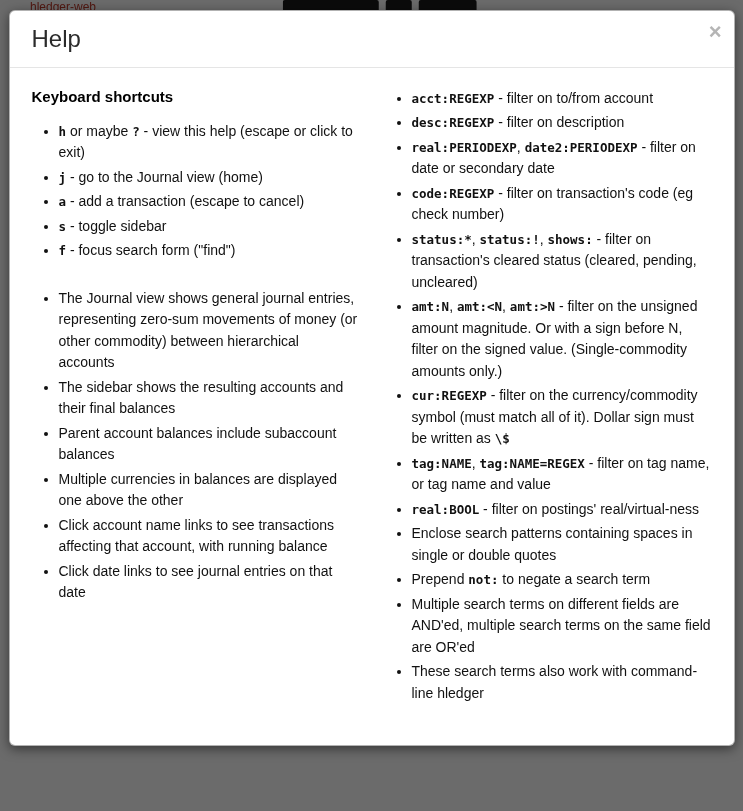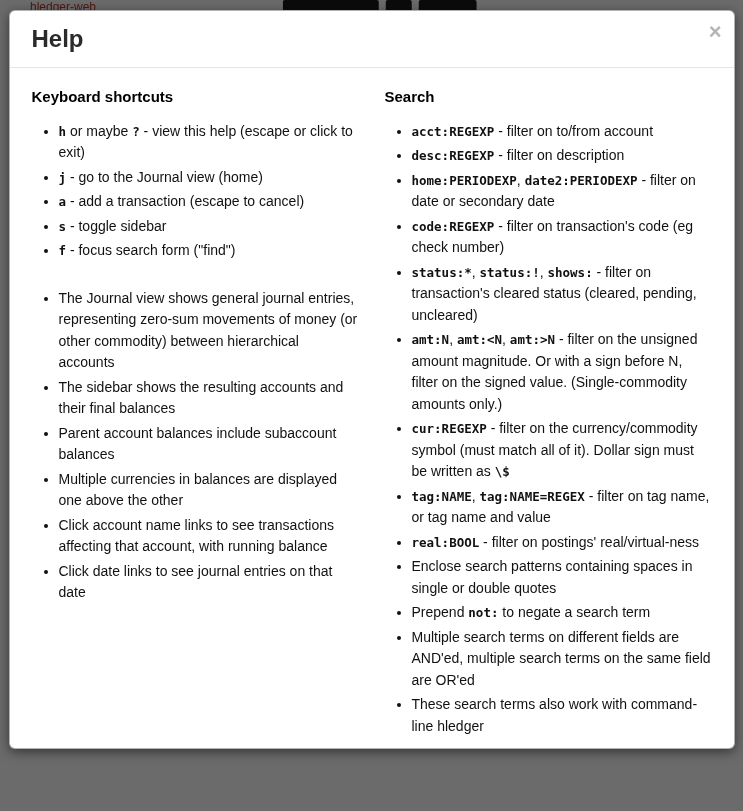--- a/index.html
+++ b/index.html
@@ -46,34 +46,34 @@
     box-shadow:0 3px 12px rgba(0,0,0,0.5);
     z-index:20;
   }
   .modal-header {
     position:relative;
     padding:14px 16px 13px 22px;
     border-bottom:1px solid #e5e5e5;
   }
   .modal-title {
     font-size:24px;
-    font-weight:700;
+    font-weight:400;
     color:#2b2b2b;
     line-height:1.2;
   }
   .close-btn {
     position:absolute; top:10px; right:12px;
     background:none; border:none;
     font-size:22px; font-weight:bold; color:#b5b5b5;
     cursor:pointer; line-height:1;
     font-family:"Liberation Sans", sans-serif;
   }
   .modal-body {
     display:flex; gap:26px;
-    padding:20px 22px 8px 22px;
+    padding:20px 22px 38px 22px;
   }
   .col { flex:1 1 0; min-width:0; }
 
   .section-heading {
     font-size:15px; font-weight:bold; color:#000;
     margin-bottom:10px;
   }
   .section-heading + .help-list { margin-top:16px; }
   .help-list {
     list-style:disc outside;
@@ -125,25 +125,24 @@
         <ul class="help-list">
           <li>The Journal view shows general journal entries, representing zero-sum movements of money (or other commodity) between hierarchical accounts</li>
           <li>The sidebar shows the resulting accounts and their final balances</li>
           <li>Parent account balances include subaccount balances</li>
           <li>Multiple currencies in balances are displayed one above the other</li>
           <li>Click account name links to see transactions affecting that account, with running balance</li>
           <li>Click date links to see journal entries on that date</li>
         </ul>
       </div>
     <div class="col" id="right-col">
-        <div class="section-heading">Search</div>
         <ul class="help-list">
           <li><code>acct:REGEXP</code> - filter on to/from account</li>
           <li><code>desc:REGEXP</code> - filter on description</li>
-          <li><code>home:PERIODEXP</code>, <code>date2:PERIODEXP</code> - filter on date or secondary date</li>
+          <li><code>real:PERIODEXP</code>, <code>date2:PERIODEXP</code> - filter on date or secondary date</li>
           <li><code>code:REGEXP</code> - filter on transaction's code (eg check number)</li>
           <li><code>status:*</code>, <code>status:!</code>, <code>shows:</code> - filter on transaction's cleared status (cleared, pending, uncleared)</li>
           <li><code>amt:N</code>, <code>amt:&lt;N</code>, <code>amt:&gt;N</code> - filter on the unsigned amount magnitude. Or with a sign before N, filter on the signed value. (Single-commodity amounts only.)</li>
           <li><code>cur:REGEXP</code> - filter on the currency/commodity symbol (must match all of it). Dollar sign must be written as <code>\$</code></li>
           <li><code>tag:NAME</code>, <code>tag:NAME=REGEX</code> - filter on tag name, or tag name and value</li>
           <li><code>real:BOOL</code> - filter on postings' real/virtual-ness</li>
           <li>Enclose search patterns containing spaces in single or double quotes</li>
           <li>Prepend <code>not:</code> to negate a search term</li>
           <li>Multiple search terms on different fields are AND'ed, multiple search terms on the same field are OR'ed</li>
           <li>These search terms also work with command-line hledger</li>

